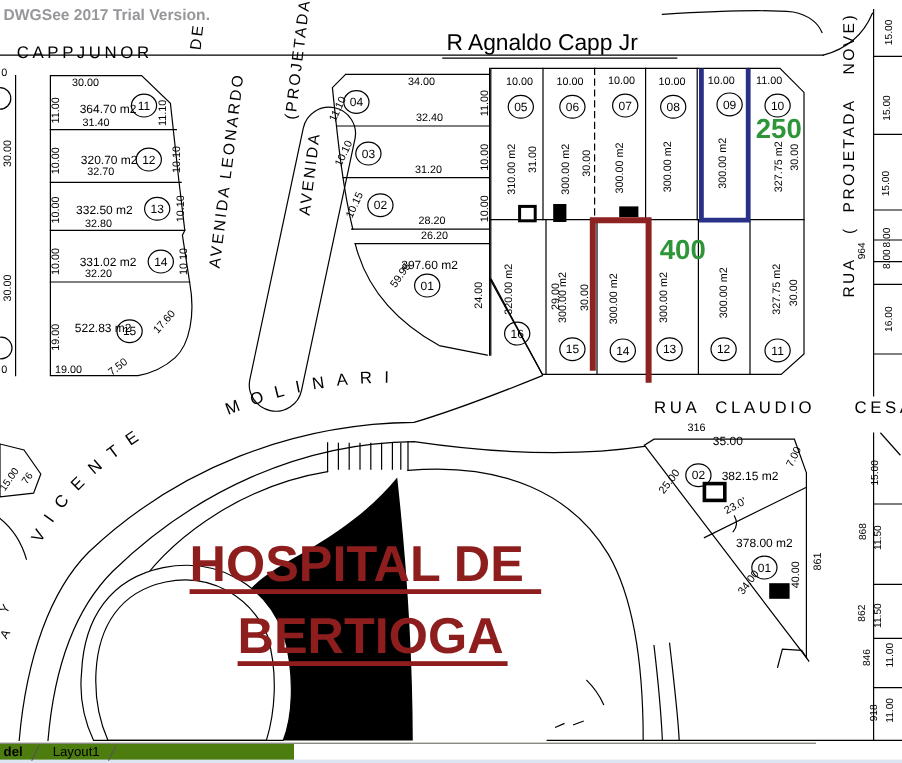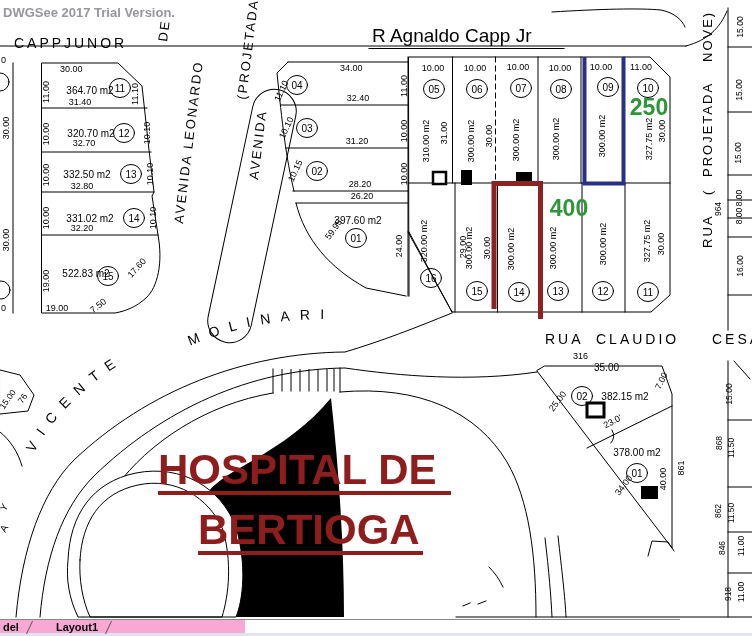--- a/index.html
+++ b/index.html
@@ -16,25 +16,25 @@
   .vst{font-size:13px;letter-spacing:2px;}
   .curved{font-size:14px;letter-spacing:10px;}
   .wm{font-size:13px;font-weight:700;fill:#97979b;}
   .hosp{font-size:42px;font-weight:700;fill:#8E1E1E;}
   .green{font-size:23px;font-weight:700;fill:#2E9639;}
   .ln{stroke:#000;stroke-width:1;fill:none;stroke-linecap:square;}
   .lnf{stroke:#000;stroke-width:1;fill:#fff;}
   .fillb{fill:#000;stroke:none;}
   .blue{stroke:#283187;stroke-width:4;fill:none;}
   .red{stroke:#8C2322;stroke-width:5;fill:none;}
-  .tabbar{position:absolute;left:0;top:619px;width:680px;height:14px;background:#f9a8d4;
+  .tabbar{position:absolute;left:0;top:619px;width:680px;height:14px;background:#4d7c0f;
           border-top:1px solid #8a8a8a;display:flex;align-items:center;font-size:11px;}
   .tabbar .mid{position:absolute;left:245px;top:0;width:465px;height:14px;background:#fff;}
   .tab-model{font-weight:700;padding-left:3px;z-index:1;}
-  .tab-layout{padding-left:26px;z-index:1;font-weight:bold;}
+  .tab-layout{padding-left:14px;z-index:1;}
   .sep{width:1px;height:13px;background:#555;transform:skewX(-25deg);margin-left:10px;z-index:1;}
   .statusstrip{position:absolute;left:0;top:633px;width:752px;height:3px;background:#dde5f3;}
 </style>
 </head>
 <body>
 
 <div id="stage">
 <svg width="752" height="619" viewBox="0 0 752 619">
   <defs>
     <path id="pVic" d="M34,453 Q62,398 136,354"></path>

